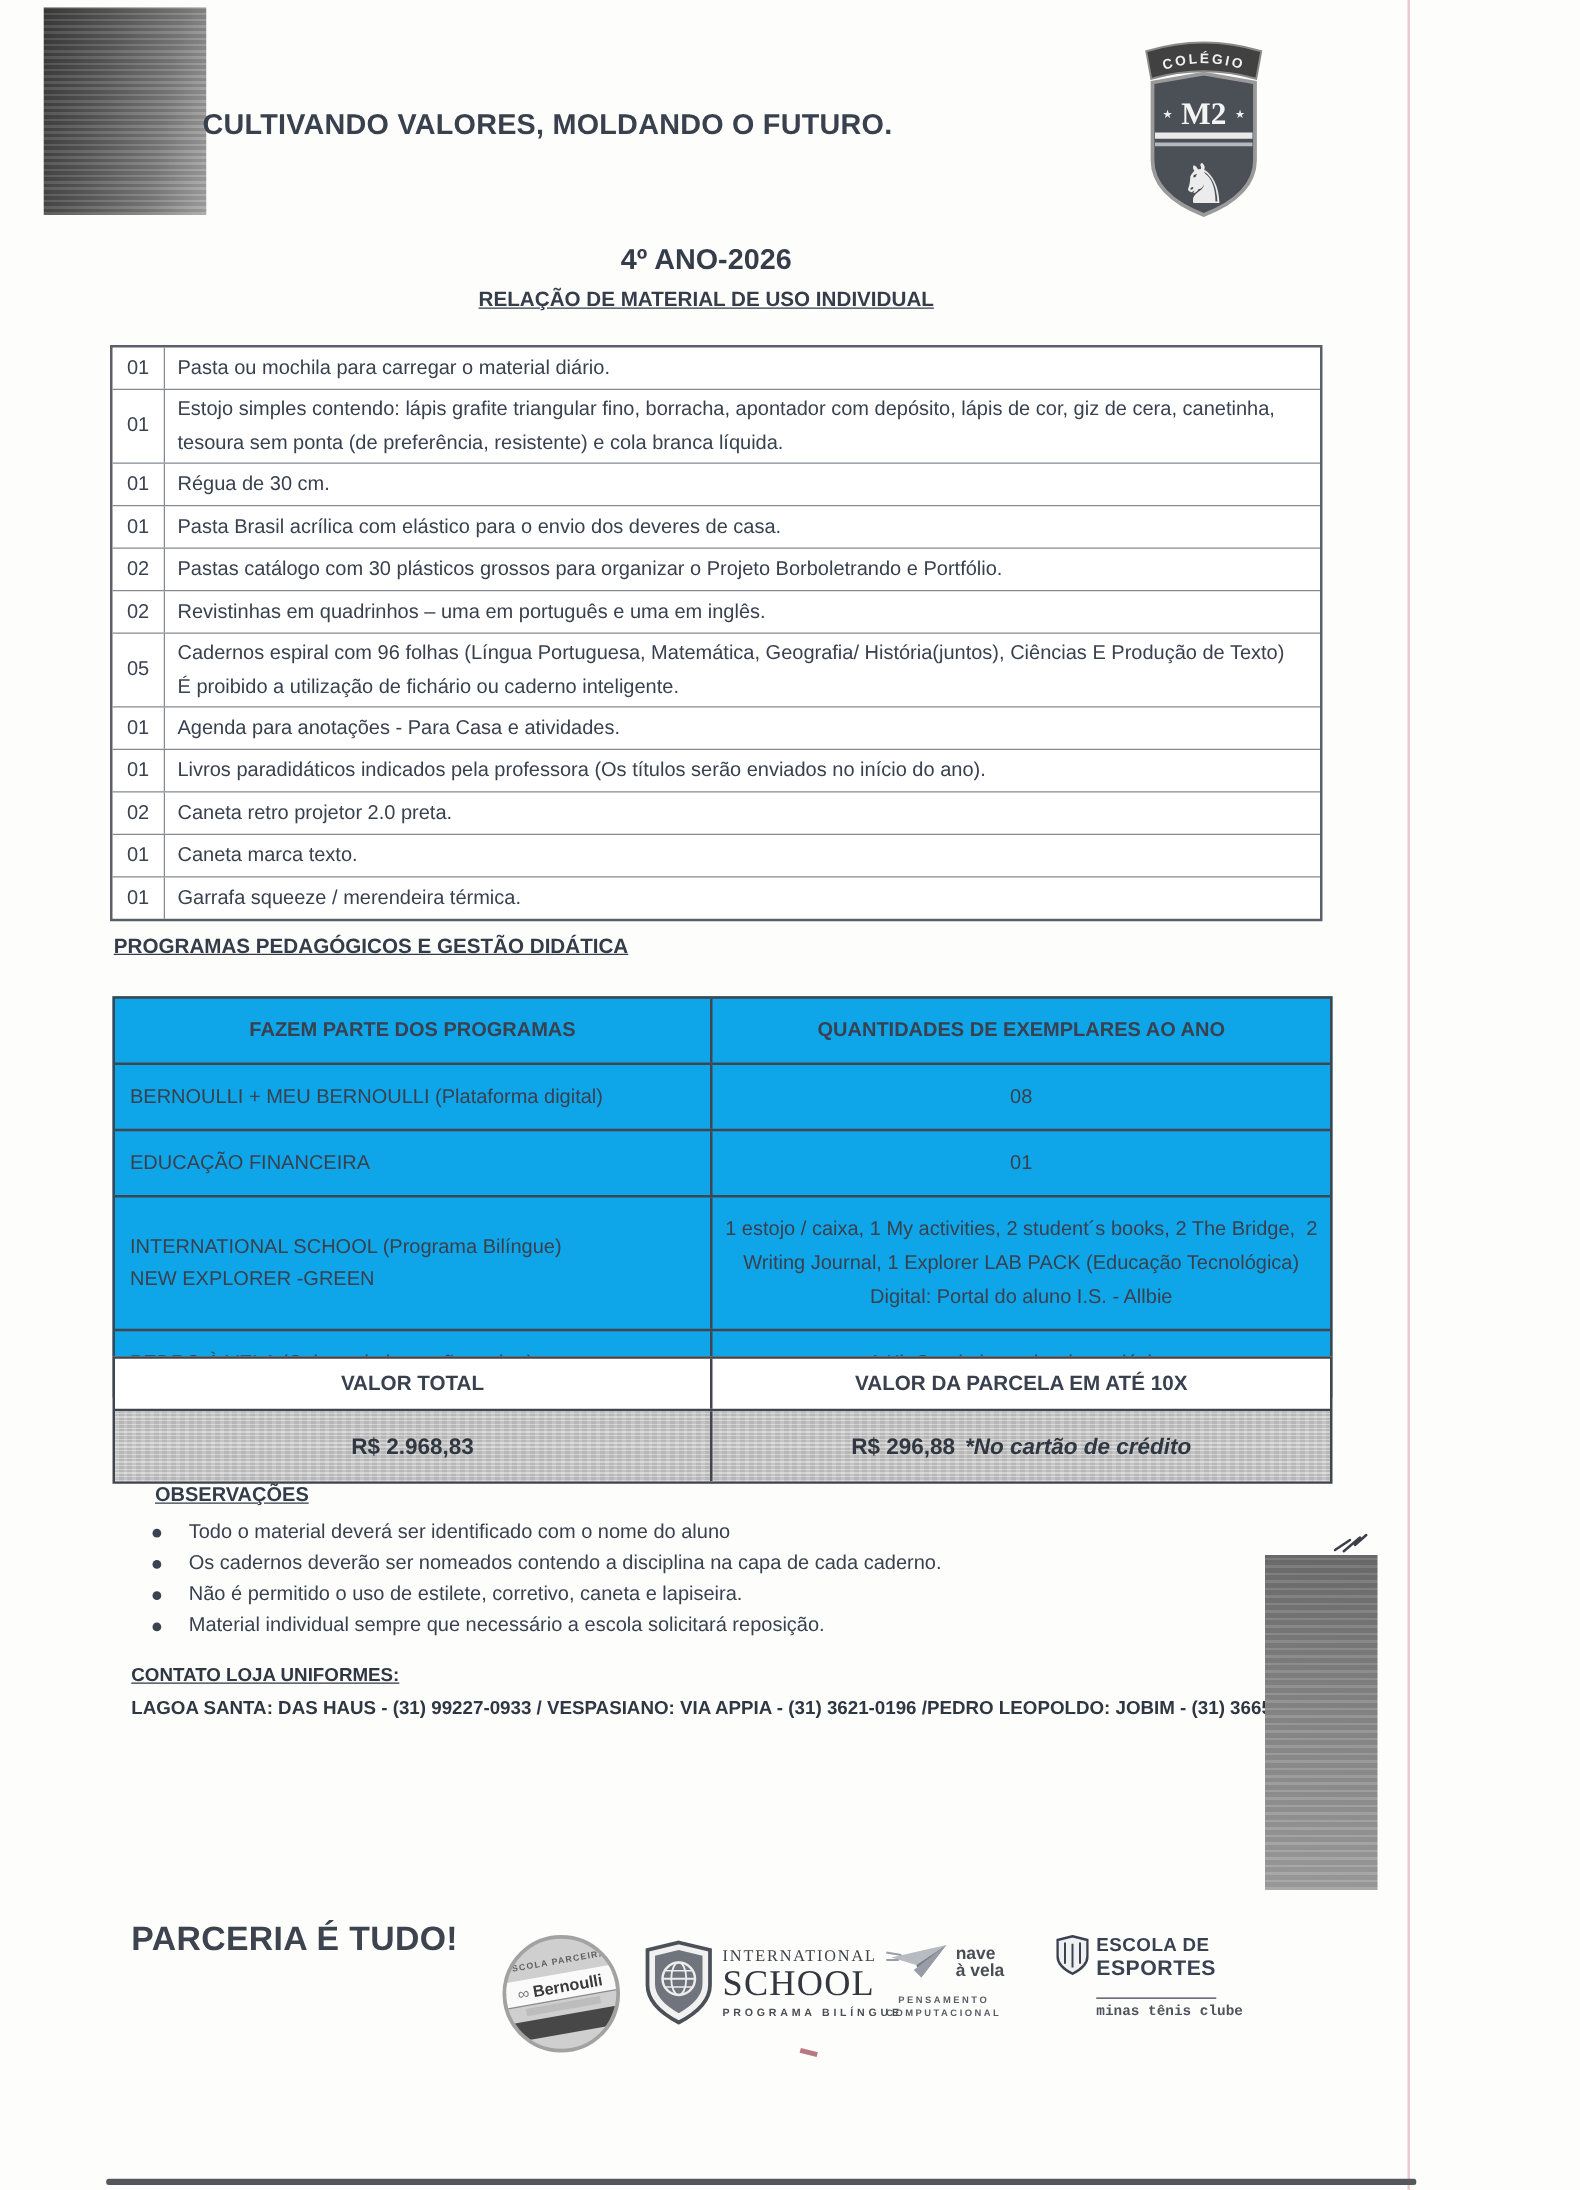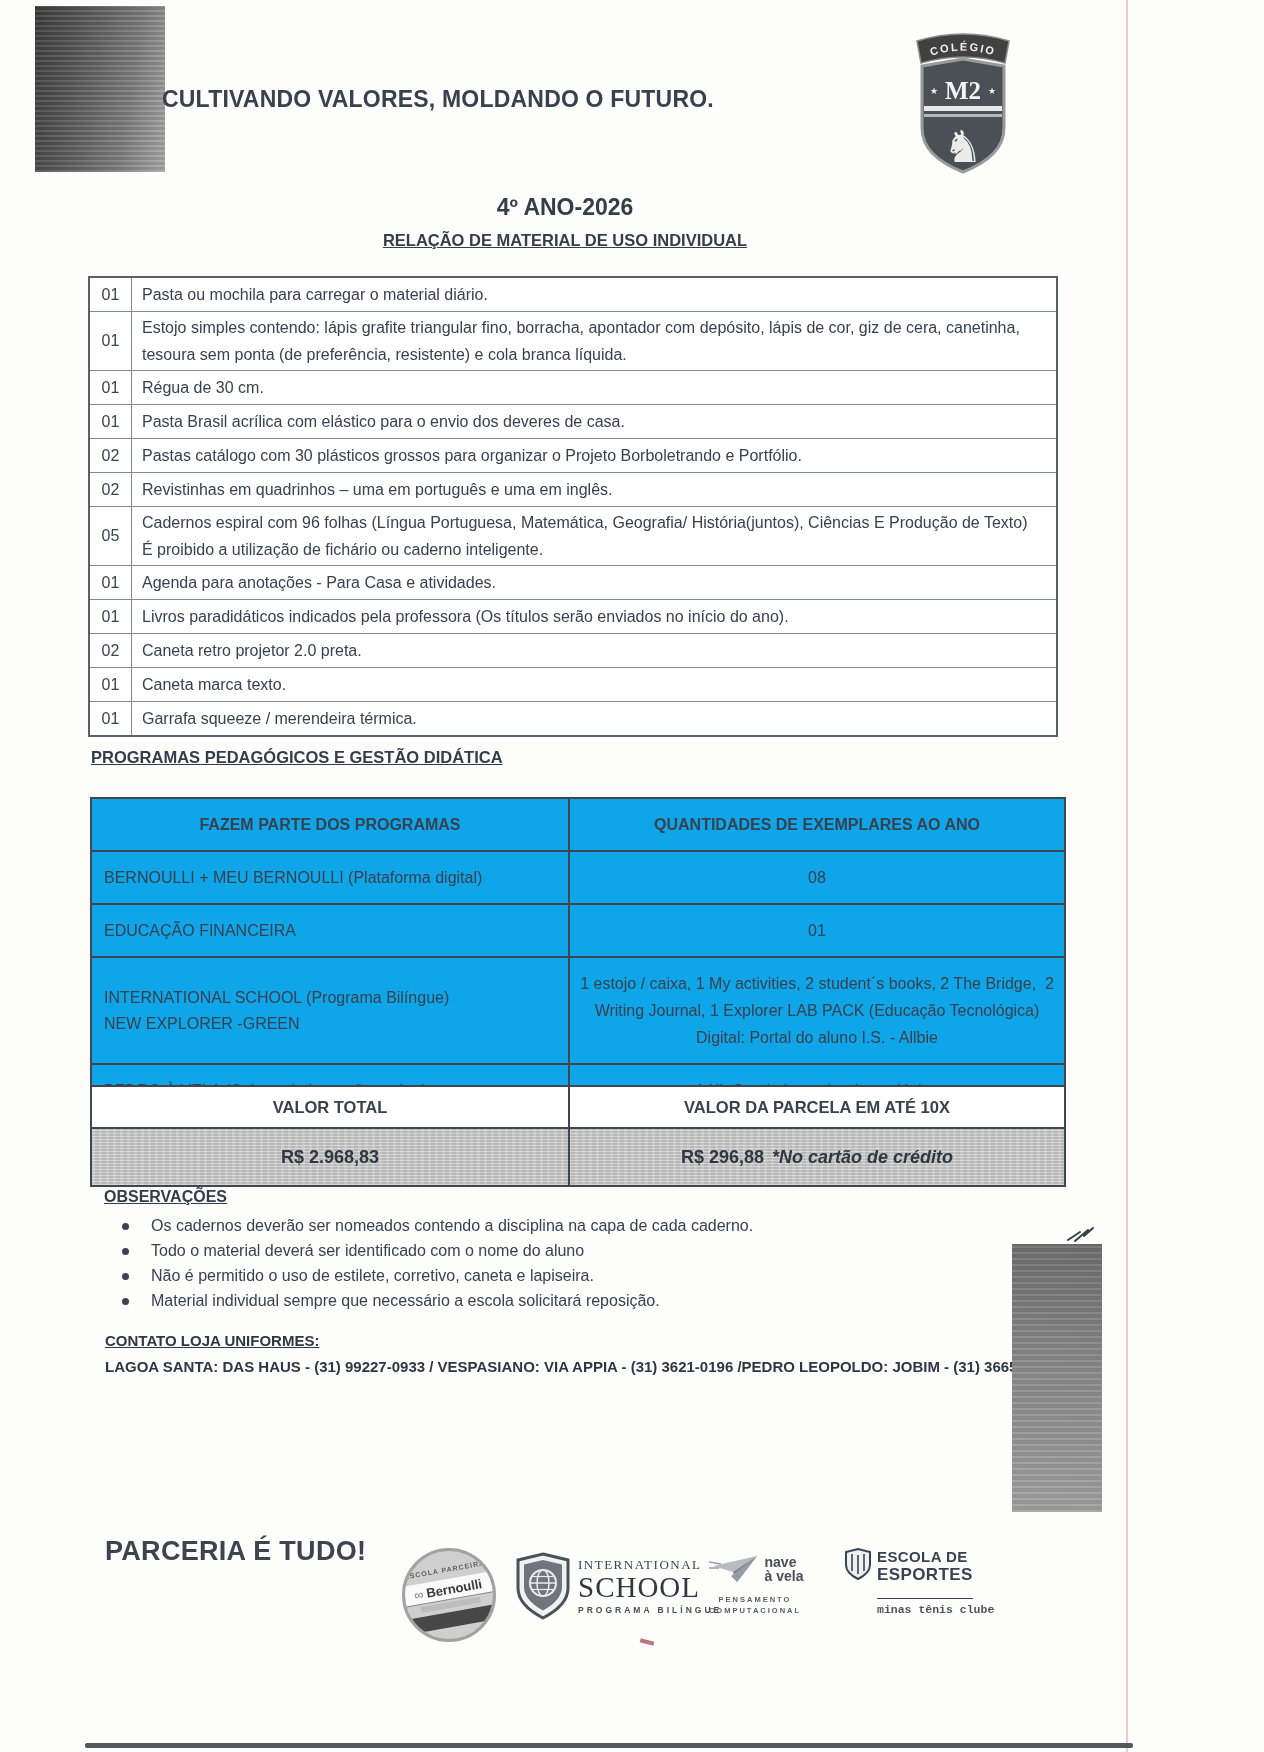--- a/index.html
+++ b/index.html
@@ -70,21 +70,21 @@
   .vrow .vcell:first-child{border-right:2px solid #41464e;}
   .vrow-head .vcell{font-weight:bold;font-size:16.5px;}
   .vrow-val{min-height:56px;
     background:#c9c9c9;
     background-image:repeating-linear-gradient(0deg,rgba(255,255,255,.28) 0 1px,rgba(0,0,0,.05) 1px 3px),
       repeating-linear-gradient(90deg,rgba(255,255,255,.10) 0 3px,rgba(0,0,0,.04) 3px 7px);}
   .vrow-val .vcell{font-weight:bold;font-size:18px;color:#2f3742;}
   .note-italic{font-style:italic;margin-left:8px;}
 
   
-  #observations-heading{left:104px;top:1188px;font-size:16px;font-weight:bold;text-decoration:underline;color:#343c49;}
+  #observations-heading{left:124px;top:1188px;font-size:16px;font-weight:bold;text-decoration:underline;color:#343c49;}
   #observations-list{left:120px;top:1214px;width:900px;}
   .obs-item{display:flex;align-items:flex-start;font-size:16px;line-height:24px;margin-bottom:1px;}
   .obs-item .dot{width:7px;height:7px;border-radius:50%;background:#3b4250;margin:9px 22px 0 2px;flex:none;}
 
   
   #contact-heading{left:105px;top:1332px;font-size:15px;font-weight:bold;text-decoration:underline;color:#2f3742;}
   #contact-line{left:105px;top:1358px;font-size:15px;font-weight:bold;color:#2f3742;width:1000px;}
 
   
   #footer-slogan{left:105px;top:1536px;font-size:27px;font-weight:800;color:#3d444f;letter-spacing:.3px;}
@@ -243,25 +243,25 @@
         <span>R$ 296,88</span>
         <span class="note-italic">*No cartão de crédito</span>
       </div>
   </div>
 </div>
 
 <div class="abs" id="observations-heading">OBSERVAÇÕES</div>
 <div class="abs" id="observations-list">
   <div class="obs-item">
       <span class="dot"></span>
-      <span>Os cadernos deverão ser nomeados contendo a disciplina na capa de cada caderno.</span>
+      <span>Todo o material deverá ser identificado com o nome do aluno</span>
     </div>
   <div class="obs-item">
       <span class="dot"></span>
-      <span>Todo o material deverá ser identificado com o nome do aluno</span>
+      <span>Os cadernos deverão ser nomeados contendo a disciplina na capa de cada caderno.</span>
     </div>
   <div class="obs-item">
       <span class="dot"></span>
       <span>Não é permitido o uso de estilete, corretivo, caneta e lapiseira.</span>
     </div>
   <div class="obs-item">
       <span class="dot"></span>
       <span>Material individual sempre que necessário a escola solicitará reposição.</span>
     </div>
 </div>

